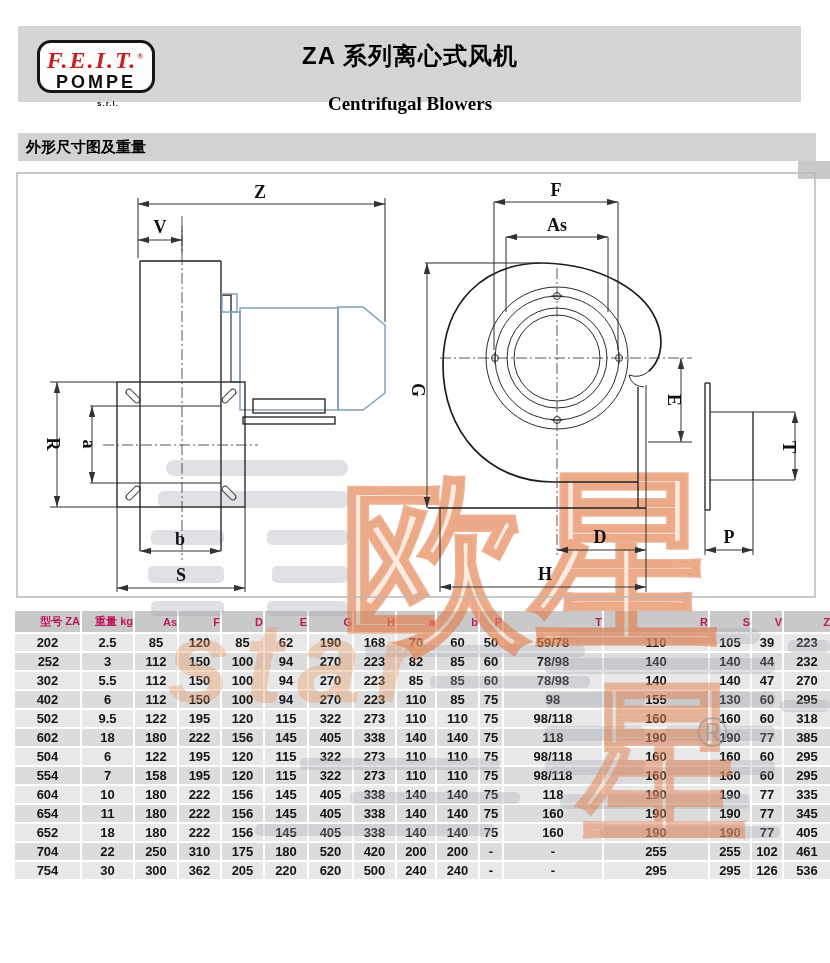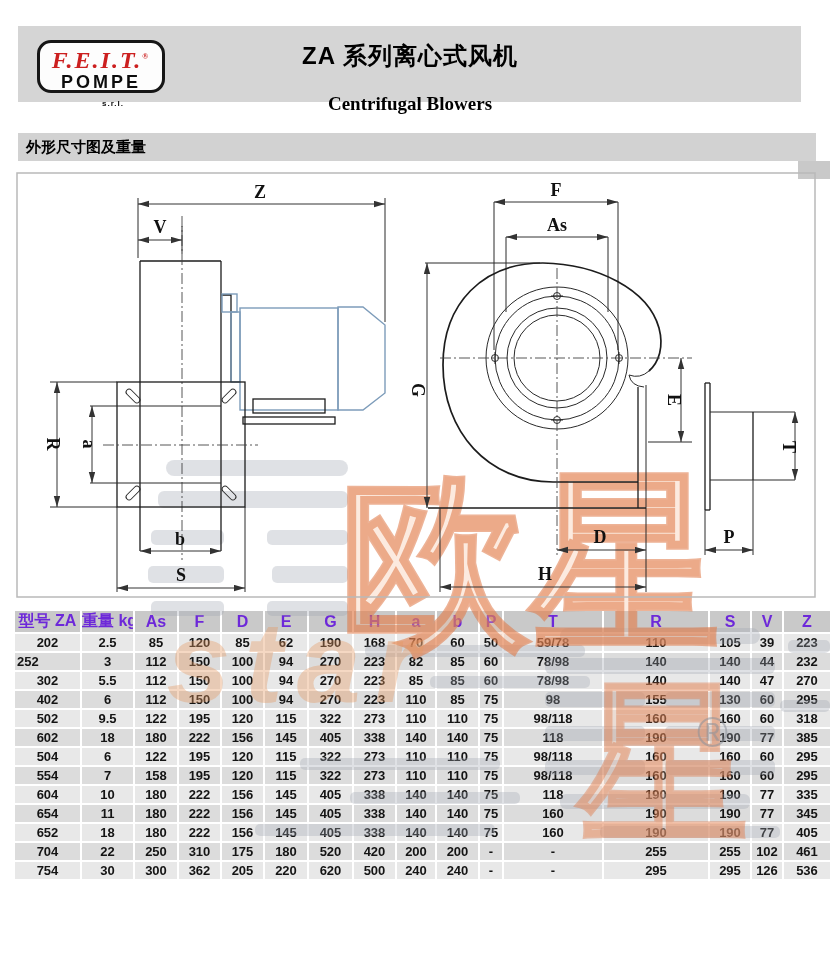--- a/index.html
+++ b/index.html
@@ -1,47 +1,47 @@
 <!DOCTYPE html>
 <html><head>
 <meta charset="utf-8">
 <style>
   html,body{margin:0;padding:0;background:#fff;}
   .page{position:relative;width:830px;height:963px;background:#fff;overflow:hidden;
         font-family:"Liberation Sans",sans-serif;}
   
   .band{position:absolute;left:18px;top:26px;width:783px;height:76px;background:#d5d5d5;}
-  .logo-box{position:absolute;left:37px;top:40px;width:128px;height:53px;background:#fdfdfd;
+  .logo-box{position:absolute;left:37px;top:40px;width:118px;height:53px;background:#fdfdfd;
             border:3px solid #161616;border-radius:14px;text-align:center;box-sizing:border-box;}
   .logo-brand{font-family:"Liberation Serif",serif;font-weight:bold;font-style:italic;
               color:#cc1f1f;font-size:24px;letter-spacing:2px;line-height:26px;margin-top:1px;}
   .logo-reg{font-size:8px;color:#cc1f1f;vertical-align:super;font-style:normal;}
   .logo-sub{font-weight:800;font-size:18px;letter-spacing:3px;color:#0d0d0d;line-height:18px;}
   .logo-suffix{font-size:8px;font-weight:700;letter-spacing:1px;margin-left:24px;}
   .title-block{position:absolute;left:185px;top:40px;width:450px;text-align:center;}
   .title-zh{font-size:24px;font-weight:bold;color:#000;letter-spacing:1px;}
   .title-en{font-family:"Liberation Serif",serif;font-size:19px;font-weight:bold;color:#000;margin-top:21px;}
   
   .section-bar{position:absolute;left:18px;top:133px;width:798px;height:28px;background:#d2d2d2;}
   .section-bar span{display:inline-block;margin-left:8px;font-size:15px;font-weight:bold;
                     color:#000;line-height:28px;}
   .corner-block{position:absolute;left:798px;top:161px;width:32px;height:18px;background:#c9c9c9;}
   
   .wm-layer{position:absolute;left:0;top:0;width:830px;height:963px;z-index:3;pointer-events:none;}
   .drawing-layer{position:absolute;left:0;top:165px;width:830px;height:435px;z-index:4;pointer-events:none;}
   
   .dims-table{position:absolute;left:13px;top:609px;width:817px;border-collapse:collapse;
               table-layout:fixed;z-index:1;}
-  .dims-table th{background:#c9c9c9;font-size:16px;font-weight:600;color:#6d28d9;height:21px;
-                 padding:0;border:2px solid #fff;text-align:center;white-space:nowrap;overflow:hidden;}
+  .dims-table th{background:#c9c9c9;font-size:11px;font-weight:600;color:#be185d;height:21px;
+                 padding:0;border:2px solid #fff;text-align:right;white-space:nowrap;overflow:hidden;}
   .dims-table td{font-size:13px;font-weight:600;color:#141414;height:17px;padding:0;
                  border:2px solid #fff;text-align:center;white-space:nowrap;overflow:hidden;}
   .dims-table tbody tr:nth-child(odd) td{background:#e8e8e8;}
   .dims-table tbody tr:nth-child(even) td{background:#dcdcdc;}
-  .dims-table tbody tr:nth-child(2) td:first-child{text-align:left;padding-left:2px;}
+  .dims-table tbody tr:nth-child(2) td:first-child{text-align:center;padding-left:2px;}
   
   .ln{stroke:#1c1c1c;stroke-width:1.3;fill:none;}
   .thin{stroke:#2a2a2a;stroke-width:1;fill:none;}
   .dim{stroke:#333;stroke-width:1;fill:none;}
   .cl{stroke:#444;stroke-width:0.9;fill:none;stroke-dasharray:11 3 2 3;}
   .blue{stroke:#7d9cba;stroke-width:1.4;fill:none;}
   .dimtxt{font-family:"Liberation Serif",serif;font-weight:bold;font-size:18px;fill:#111;
           text-anchor:middle;}
   .box{stroke:#b9b9b9;stroke-width:1.5;fill:none;}
 </style>

